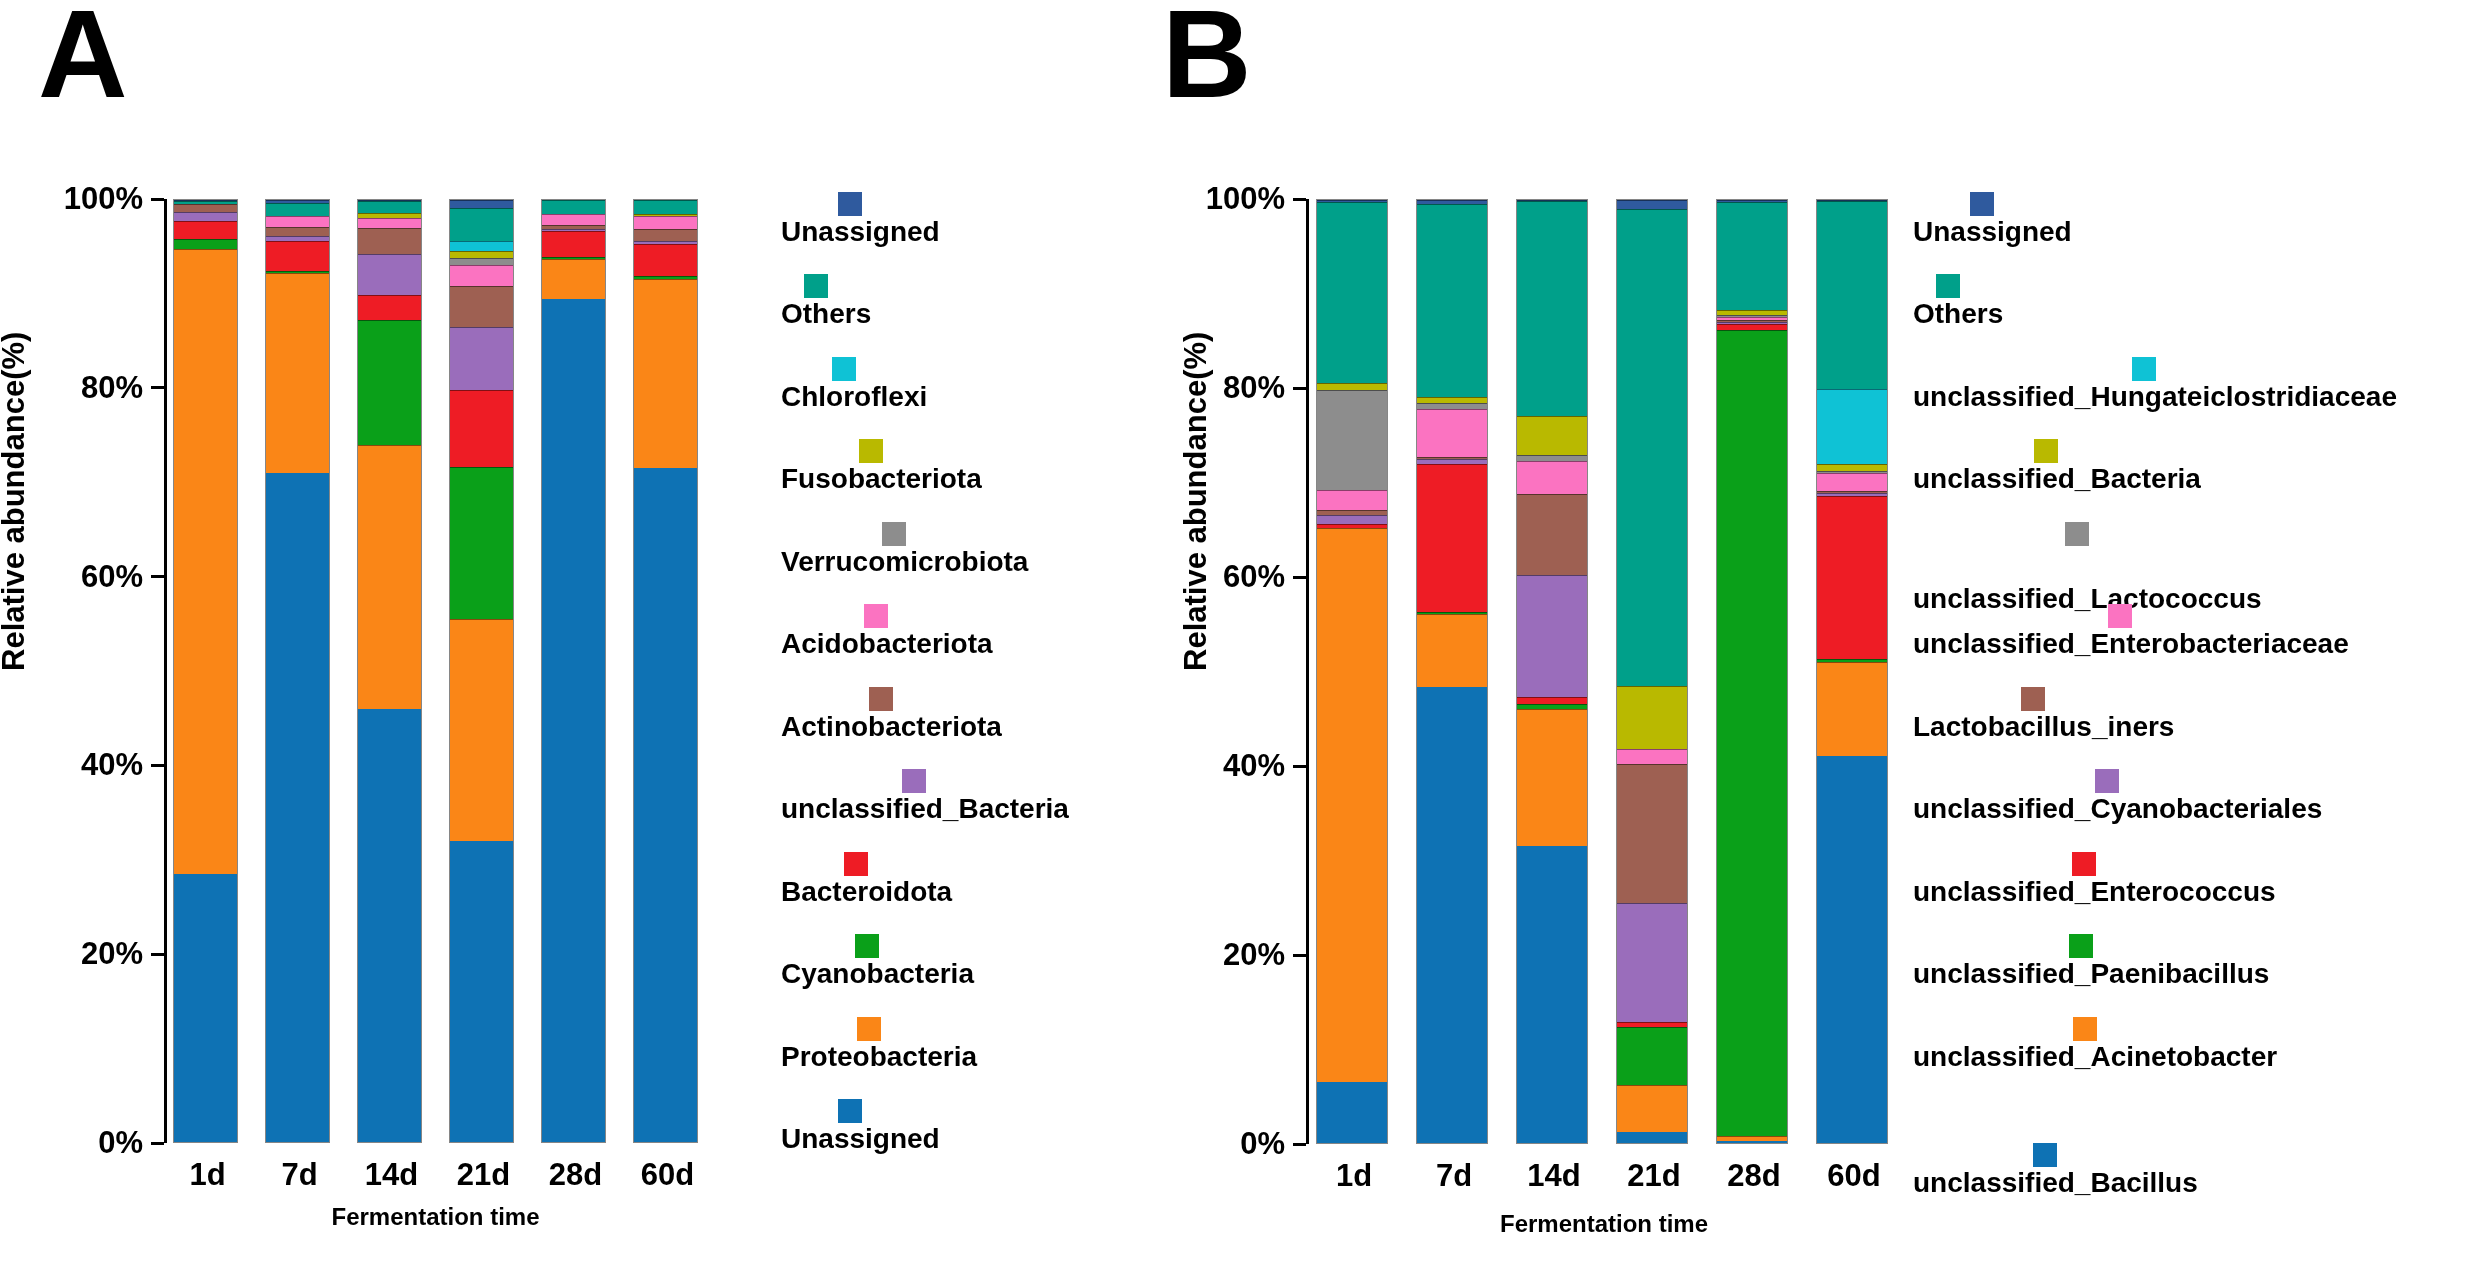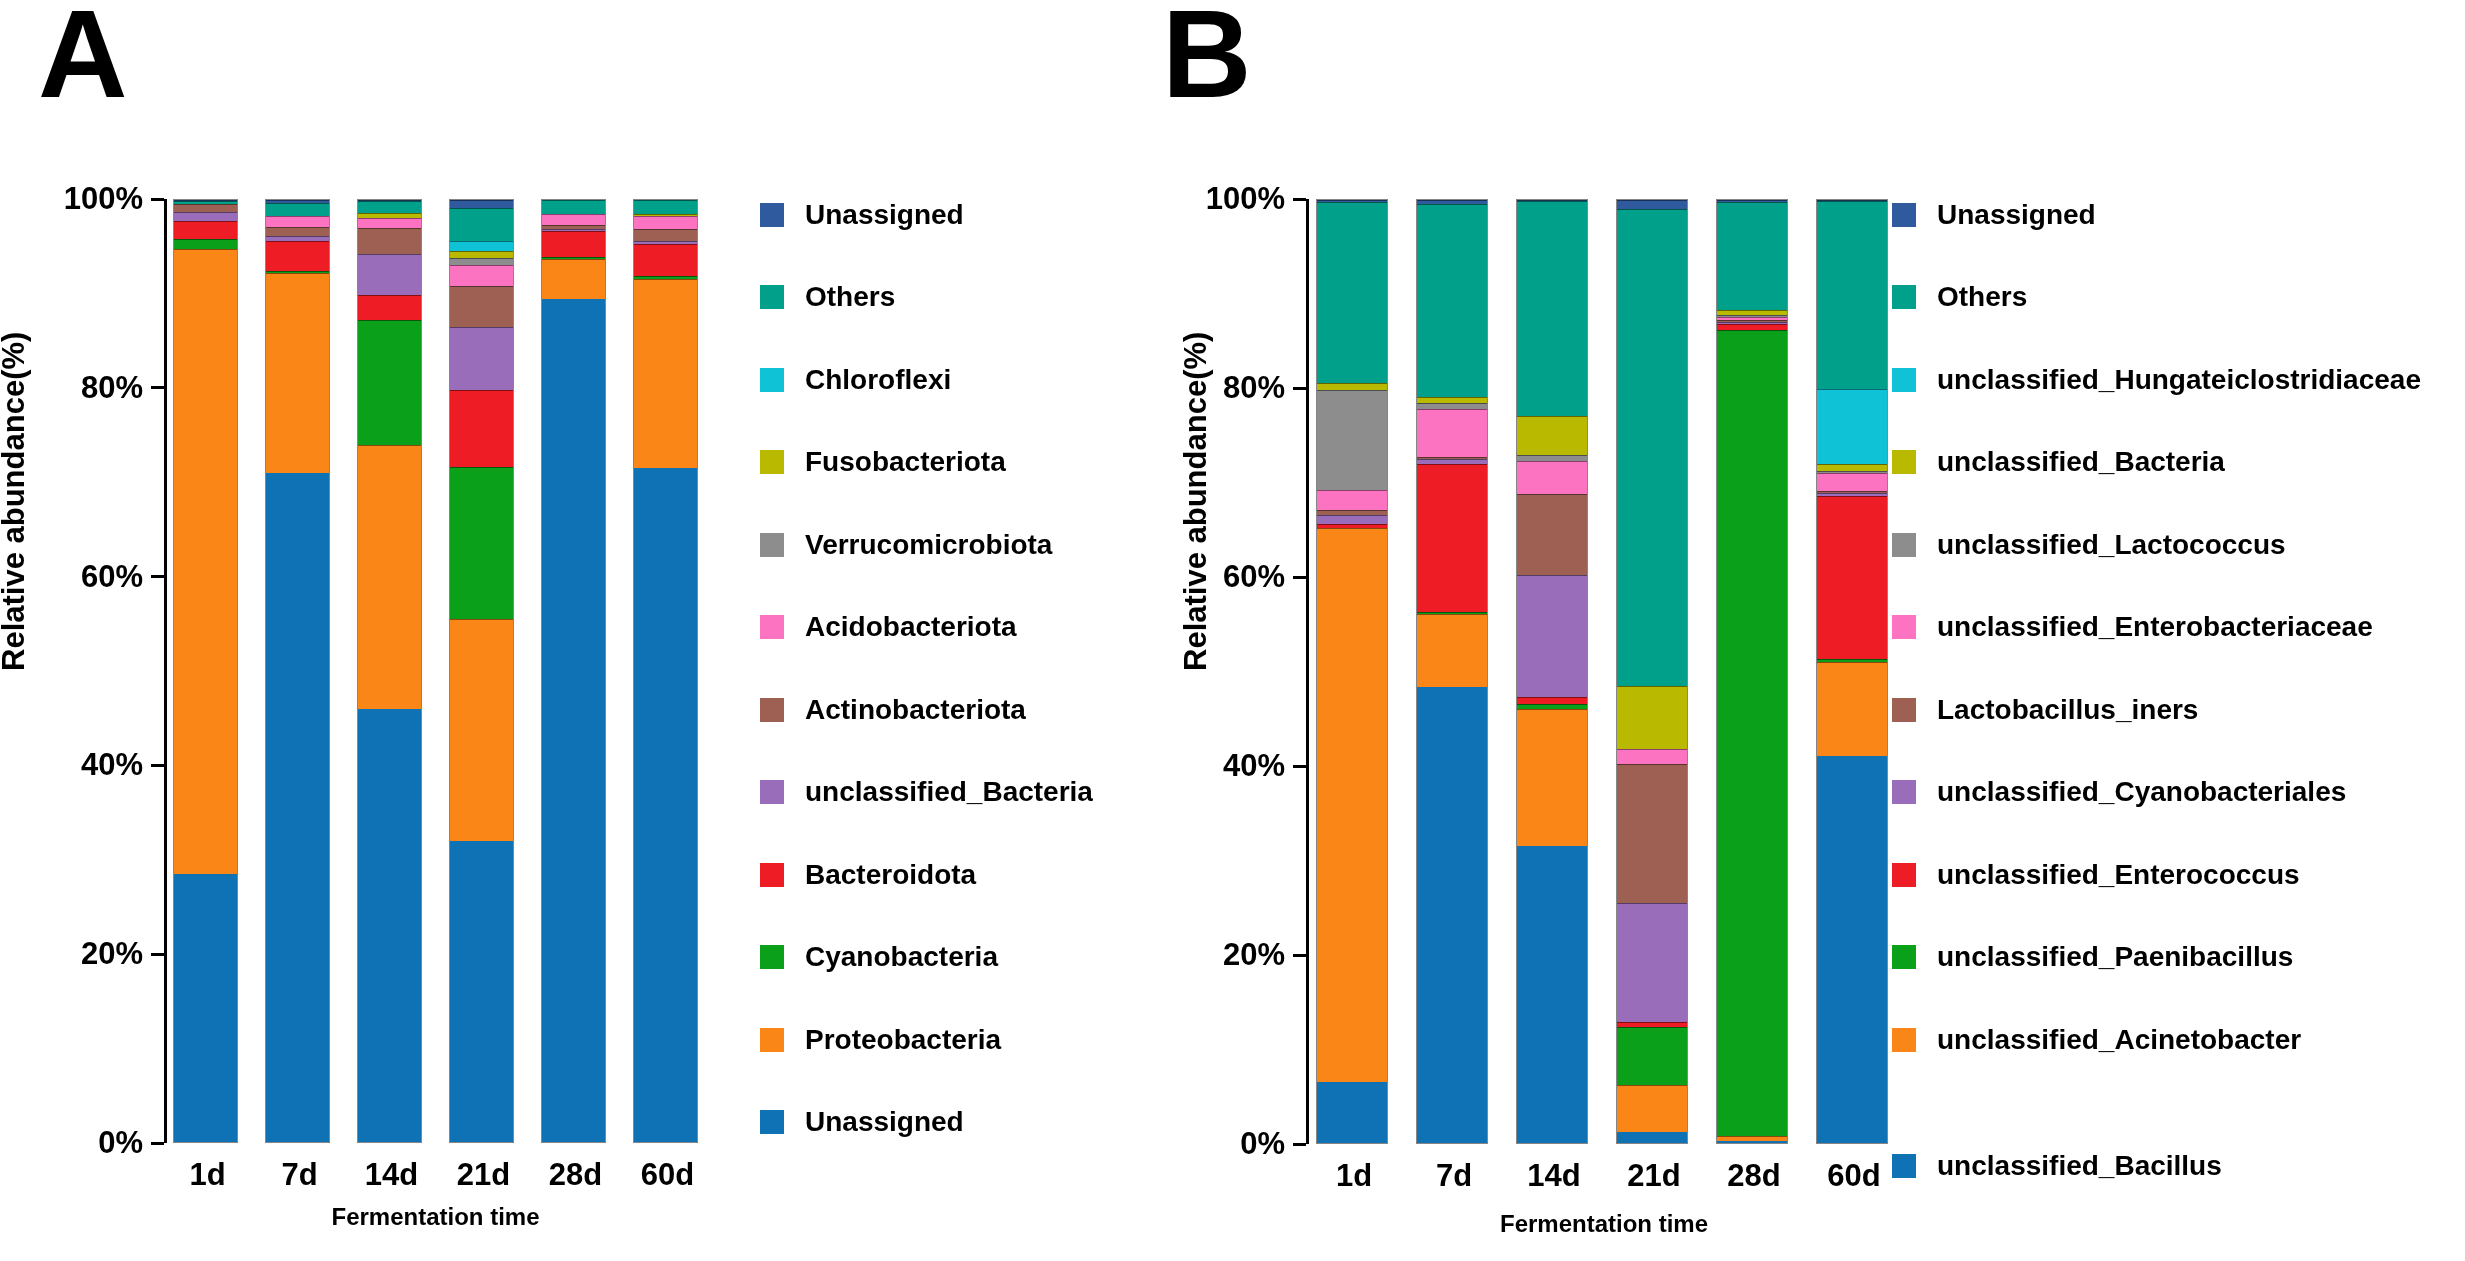--- a/index.html
+++ b/index.html
@@ -29,21 +29,21 @@
   .ytick-label{position:absolute;left:-124px;width:100px;text-align:right;
                font-size:31px;line-height:34px;height:34px;}
   .cat-label{position:absolute;font-size:31px;transform:translateX(-50%);
              white-space:nowrap;}
   .xlabel{position:absolute;font-size:24px;text-align:center;white-space:nowrap;}
   #panelA .xlabel{left:167px;width:537px;top:1203px;}
   #panelB .xlabel{left:167px;width:590px;top:1210px;}
   .legend{position:absolute;top:192px;}
   #panelA .legend{left:760px;}
   #panelB .legend{left:750px;}
-  .legend-row{position:absolute;left:0;display:flex;align-items:center;height:46px;}
+  .legend-row{position:absolute;left:0;display:flex;align-items:center;height:46px;flex-direction:column;}
   .swatch{width:24px;height:24px;flex:0 0 24px;}
   .legend-text{margin-left:21px;font-size:28px;white-space:nowrap;}
 </style>
 </head>
 <body>
 
 <section class="panel" id="panelA">
   <div class="panel-letter">A</div>
   <div class="ylabel">Relative abundance(%)</div>
   <div class="plot">
@@ -302,21 +302,21 @@
         <span class="legend-text">Others</span>
       </div>
       <div class="legend-row" style="top: 164.9px;">
         <span class="swatch" style="background: rgb(15, 194, 213);"></span>
         <span class="legend-text">unclassified_Hungateiclostridiaceae</span>
       </div>
       <div class="legend-row" style="top: 247.35px;">
         <span class="swatch" style="background: rgb(185, 185, 0);"></span>
         <span class="legend-text">unclassified_Bacteria</span>
       </div>
-      <div class="legend-row" style="top: 329.8px;">
+      <div class="legend-row" style="top: 329.8px; gap: 37px;">
         <span class="swatch" style="background: rgb(141, 141, 141);"></span>
         <span class="legend-text">unclassified_Lactococcus</span>
       </div>
       <div class="legend-row" style="top: 412.25px;">
         <span class="swatch" style="background: rgb(251, 115, 193);"></span>
         <span class="legend-text">unclassified_Enterobacteriaceae</span>
       </div>
       <div class="legend-row" style="top: 494.7px;">
         <span class="swatch" style="background: rgb(158, 96, 82);"></span>
         <span class="legend-text">Lactobacillus_iners</span>

